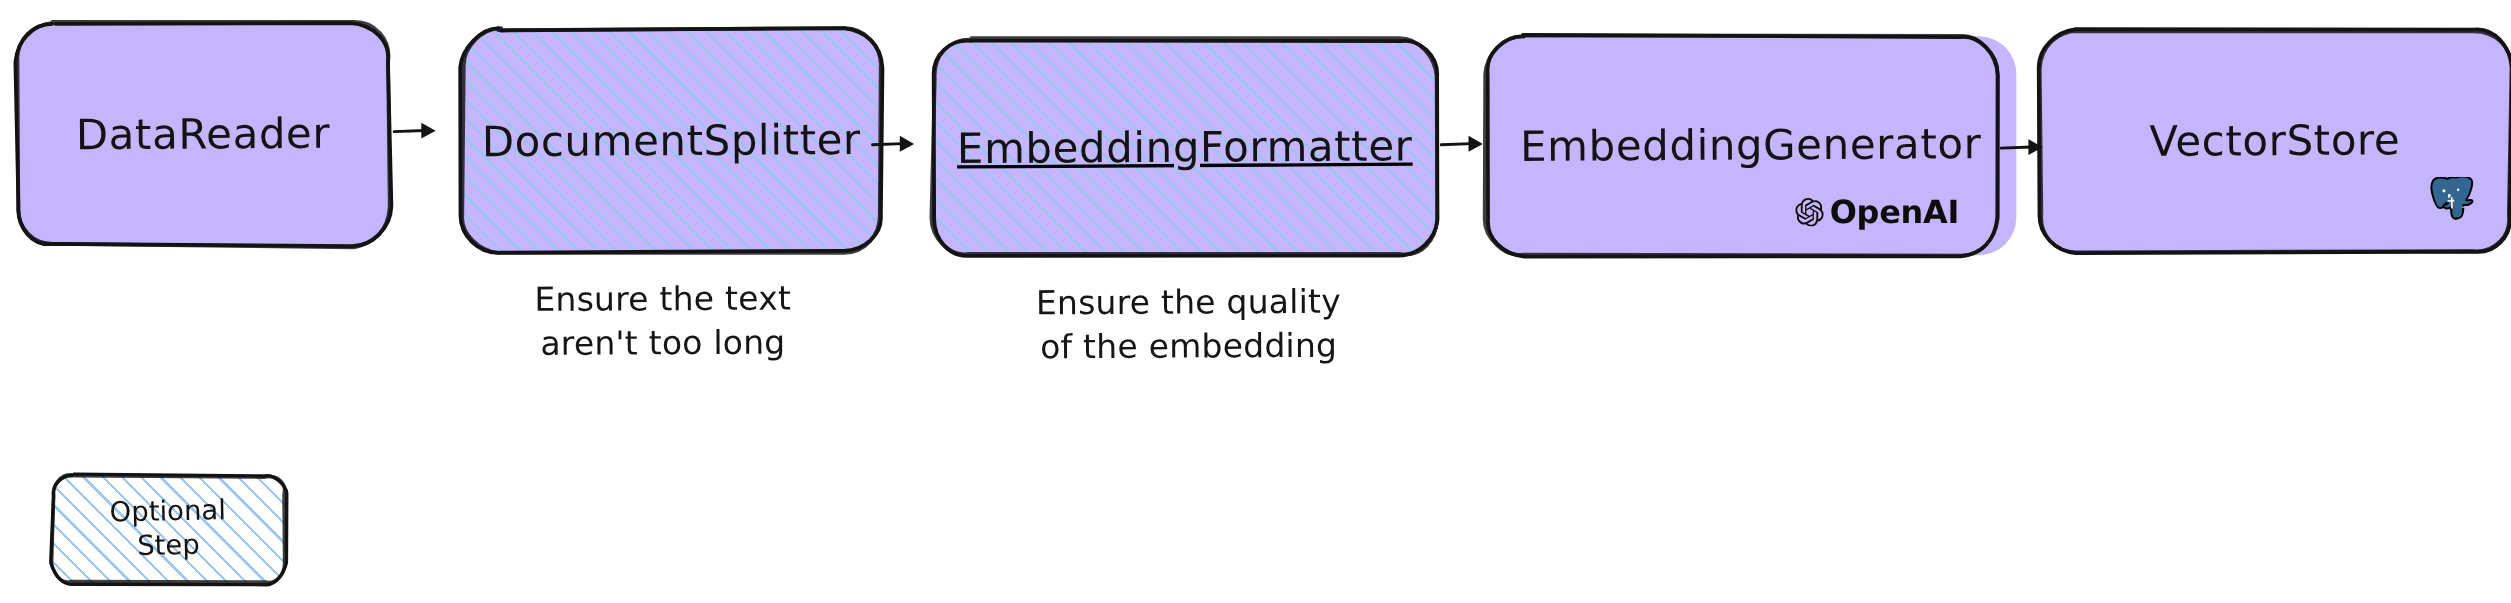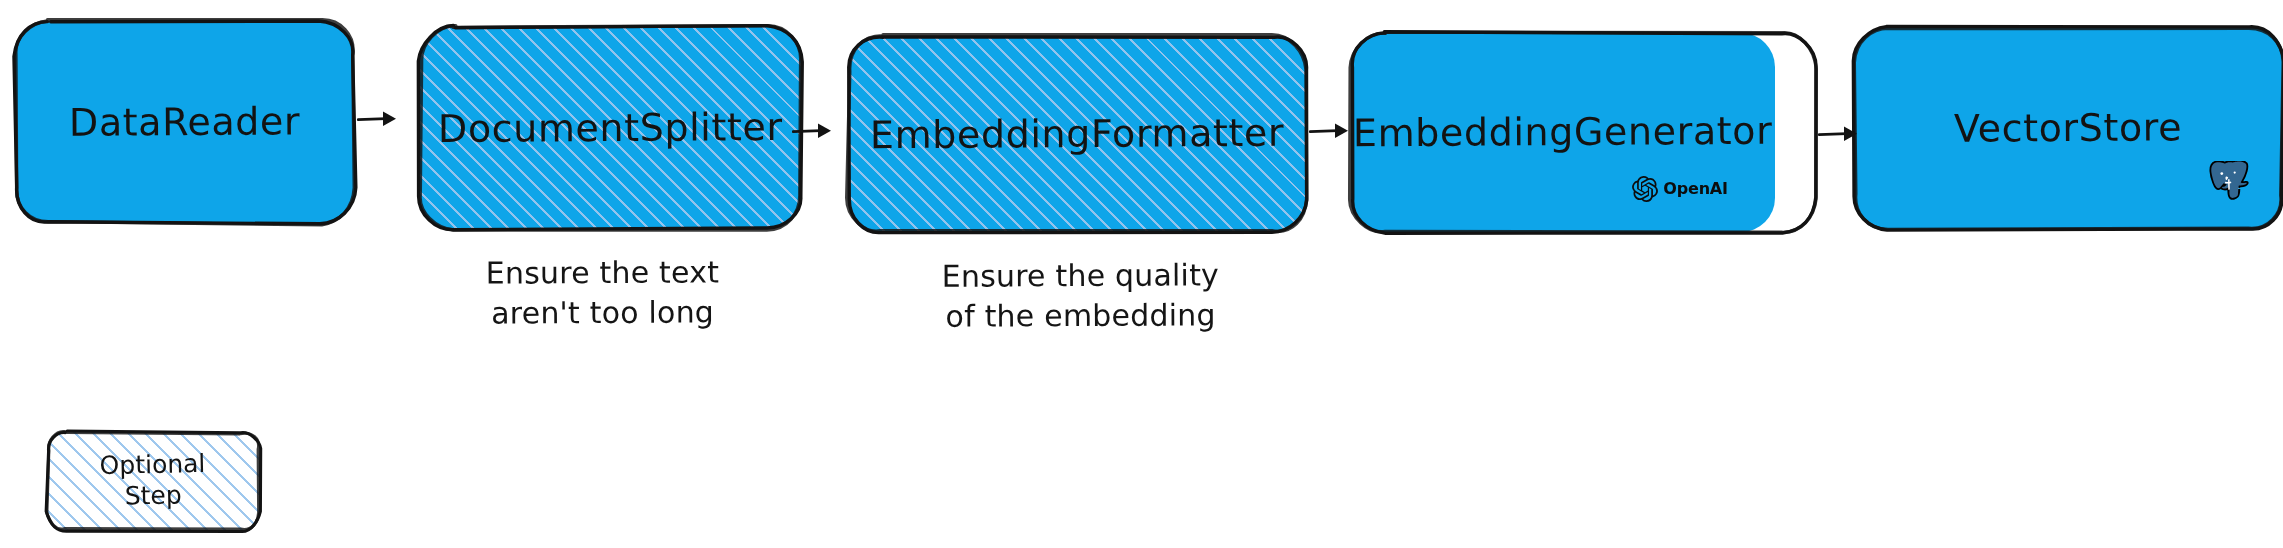--- a/index.html
+++ b/index.html
@@ -22,21 +22,21 @@
     inset: 0;
     width: 2283px;
     height: 548px;
   }
 
   
   .node {
     position: absolute;
     box-sizing: border-box;
     border-radius: 34px;
-    background: #0ea5e9;
+    background: #c4b5fd;
     display: flex;
     align-items: center;
     justify-content: center;
   }
   .node .node-label {
     position: relative;
     z-index: 3;
     font-family: "DejaVu Sans", sans-serif;
     font-size: 38px;
     line-height: 1;
@@ -108,21 +108,21 @@
   
   .brand {
     position: absolute;
     z-index: 5;
     display: flex;
     align-items: center;
     gap: 5px;
   }
   .brand-name {
     font-family: "DejaVu Sans", sans-serif;
-    font-size: 16px;
+    font-size: 29px;
     font-weight: bold;
     color: #0d0d0d;
     letter-spacing: -0.2px;
   }
 
   .arrow { position: absolute; z-index: 6; }
 </style>
 </head>
 <body>
 
@@ -139,31 +139,31 @@
     <div class="node" style="left: 420px; top: 26.784px; width: 380.928px; height: 202.368px;">
       <div class="hatch"></div>
       <span class="node-label">DocumentSplitter</span>
       <div class="sketch-border">
         <svg width="392.928" height="214.368" viewBox="-6 -6 392.928 214.368" style="position: absolute; left: -6px; top: -6px;">
           <path d="M 35.28118803649265 0.746575666706346 L 347.12453246500365 -1.4083229777907593 C 367.3776671568812 1.3000031962990775 381.1484139242509 13.35340910607856 382.250294288139 34.88200450073089 L 380.8136069096297 170.10417968728586 C 381.63881938865165 185.82331329487016 366.09108757120674 201.43154863688514 346.23462047919196 200.96549619983952 L 35.29684638529869 202.72552563581687 C 15.063990934038808 204.1853881548072 -1.7980289458753675 187.16907455067172 -1.399302482371825 168.44707859775195 L -1.6444585560562361 34.08996452781836 C 0.13423428630187842 17.112318810129963 16.411687286671384 -1.1142026420748805 33.44731957379138 -1.4266267059029203" fill="none" stroke="#131313" stroke-width="3.4" stroke-linecap="round" stroke-linejoin="round" opacity="1"></path>
           <path d="M 32.868768018842104 0.36568521366719386 L 347.5165976326133 -1.3190815446055872 C 365.5372953803971 -1.5722610710525238 382.13312027289027 14.619167668755988 380.6036952293104 34.70812587859488 L 379.7962619098426 167.13737858493505 C 380.43639659041185 186.44799177578622 366.48438046932955 203.05821716238475 346.64921672705805 202.99248573230042 L 33.58129553863839 202.94478713913855 C 15.708441074338293 201.31709892121754 -1.4596947965955802 185.42956774119332 0.2538475821511111 168.07137731912889 L 1.622067906112442 33.0104648355909 C 1.3431425050101908 16.44152065117197 16.82830615855423 -1.0508657451490246 35.74344856312659 -1.3886792895797078" fill="none" stroke="#131313" stroke-width="3.4" stroke-linecap="round" stroke-linejoin="round" opacity="0.82"></path>
         </svg>
       </div>
     </div>
-    <div class="node" style="left: 848.16px; top: 35.712px; width: 458.304px; height: 196.416px;">
+    <div class="node" style="left: 848.16px; top: 35.712px; width: 458.304px; height: 196.416px; text-decoration: underline;">
       <div class="hatch"></div>
       <span class="node-label">EmbeddingFormatter</span>
       <div class="sketch-border">
         <svg width="470.304" height="208.416" viewBox="-6 -6 470.304 208.416" style="position: absolute; left: -6px; top: -6px;">
           <path d="M 33.67029518558192 0.9328541292030615 L 425.98509727072576 1.333642627314498 C 442.0439701057632 -0.9478227908945749 459.9041211897936 14.408041508036032 458.515393428832 33.72399766520783 L 458.77075593963207 164.27812461169907 C 456.87044020102286 181.76413343349077 441.5052739833429 196.23175741251734 423.9569829509337 196.29846312224421 L 32.23086037641897 196.5935479982037 C 16.09124339404322 197.5841430592519 1.0488186611555605 182.7045791968014 1.2487490430235626 162.75365409096966 L 0.7718102229162168 32.46196725385355 C 0.13219909166553961 13.405622250405242 15.671142446378123 -0.603364371649625 35.12852001331212 1.221300698780129" fill="none" stroke="#131313" stroke-width="3.4" stroke-linecap="round" stroke-linejoin="round" opacity="1"></path>
           <path d="M 35.02912197249435 -1.2931638714825566 L 423.5279684288967 -1.2913106677081951 C 442.52231558952747 -1.4828937051738116 456.5158491828962 16.131147056415557 458.010843186173 33.54065551824898 L 458.6448481608335 162.77452584944038 C 457.3274798435697 182.64903257330712 444.5252958048176 198.30983881268736 423.92770405268095 194.73477317438775 L 32.32154199491327 194.7966829096194 C 15.953533162436509 197.88441824211571 -1.5200877903122862 180.25102720586509 -1.2887689110770677 161.6463384488124 L 1.7933291214021525 35.271882607029696 C 0.4777184259042697 14.402761394813357 14.399360306097174 -0.46859781675441087 34.70226638438286 -0.3196783296855531" fill="none" stroke="#131313" stroke-width="3.4" stroke-linecap="round" stroke-linejoin="round" opacity="0.82"></path>
         </svg>
       </div>
     </div>
-    <div class="node plain" style="left: 1351.1px; top: 32.736px; width: 424px; height: 199.392px;">
+    <div class="node plain" style="left: 1351.1px; top: 32.736px; width: 482px; height: 199.392px;">
       <span class="node-label">EmbeddingGenerator</span>
       <div class="sketch-border">
         <svg width="476.256" height="211.392" viewBox="-6 -6 476.256 211.392" style="position: absolute; left: -6px; top: -6px;">
           <path d="M 33.48380687301224 -1.3062767264462434 L 430.7288044461332 0.7925207150599549 C 447.49759283006426 -1.5871323405239415 465.2945494841908 16.20322609730429 464.9915003846043 33.959968806179226 L 464.8434760162492 164.11672672491554 C 462.7382221459738 185.53252425126354 450.6603715905397 197.72651204310847 431.5418091548019 200.03942405533203 L 34.7296318304863 200.2196328337973 C 14.978075392349936 198.21743346915648 0.3746503304106419 183.55379026968646 1.7731042402205541 165.9620683128415 L 1.4427655712434861 34.310614348487285 C -0.6644743436782036 14.826662166151804 16.320767505897845 0.576859618386654 34.04180693716826 -0.08586888228816393" fill="none" stroke="#131313" stroke-width="3.4" stroke-linecap="round" stroke-linejoin="round" opacity="1"></path>
           <path d="M 33.19170508435541 -0.8307598585871793 L 432.02158089426973 -0.37614827085107017 C 447.5866236204347 -1.184704905415282 463.5364103976024 14.226050872556236 465.2617192160309 35.78641369514466 L 465.0306196997699 165.99108402082467 C 462.98775947695583 184.13960979448584 450.3410542972239 200.12446712807215 430.5922774382514 199.30287861145422 L 34.153636981013065 198.48042034385932 C 16.73080616804557 201.27757572541086 -1.1524245735501983 183.3608017010522 -1.3263552901457787 166.73498123868322 L -0.8305233950403161 34.694309521929505 C 0.06476926895080566 16.706916101887593 15.910267694534205 -1.321599292485788 34.46352121344 0.19743301966108076" fill="none" stroke="#131313" stroke-width="3.4" stroke-linecap="round" stroke-linejoin="round" opacity="0.82"></path>
         </svg>
       </div>
     </div>
     <div class="node plain" style="left: 1854.05px; top: 26.784px; width: 428.544px; height: 202.368px; align-items: center;">
       <span class="node-label">VectorStore</span>

